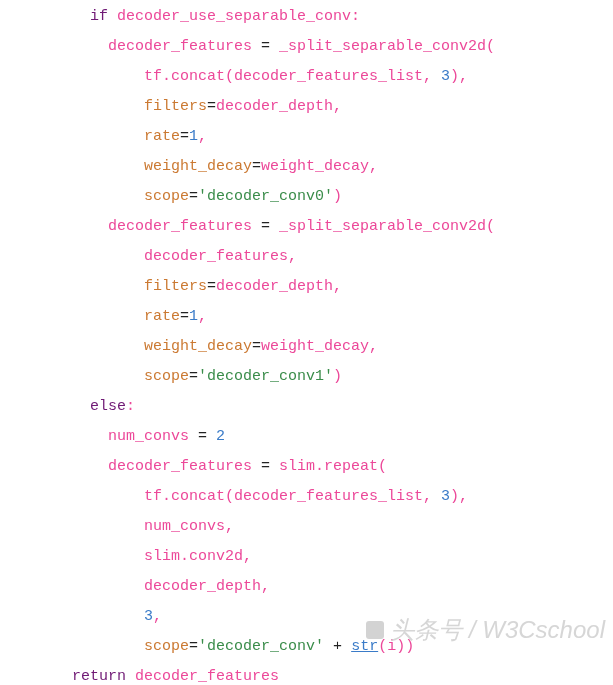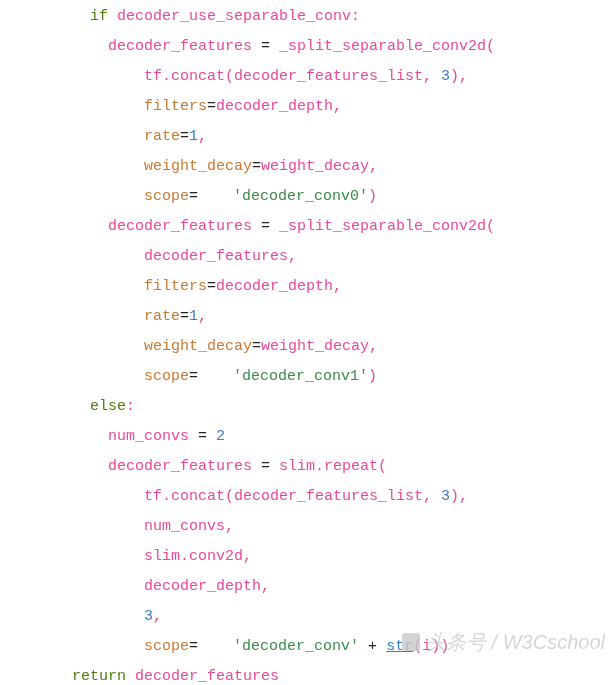--- a/index.html
+++ b/index.html
@@ -13,34 +13,34 @@
       height: 685px;
       overflow: hidden;
       position: relative;
     }
     .code {
       white-space: pre;
       position: relative;
       padding-top: 2px;
     }
     .line { display: block; }
-    .kw { color: #4d7c0f; }         
+    .kw { color: #701a75; }         
     .op { color: #222; }          
     .num { color: #3a7bc8; }      
-    .str { color: #3a8c4a; margin-left: 35px; }      
+    .str { color: #3a8c4a; }      
     .param { color: #cb7932; }
     .builtin { color: #3a7bc8; text-decoration: underline; margin-top: 20px; }
     .plain { color: #ec4899; }
 
     .watermark {
       position: absolute;
       right: 8px;
-      bottom: 28px;
+      bottom: 40px;
       font-family: Arial, sans-serif;
-      font-size: 20px;
+      font-size: 24px;
       color: rgba(210,210,210,0.9);
       font-style: italic;
       display: flex;
       align-items: center;
       gap: 6px;
       pointer-events: none;
     }
     .watermark .logo {
       width: 18px;
       height: 18px;

